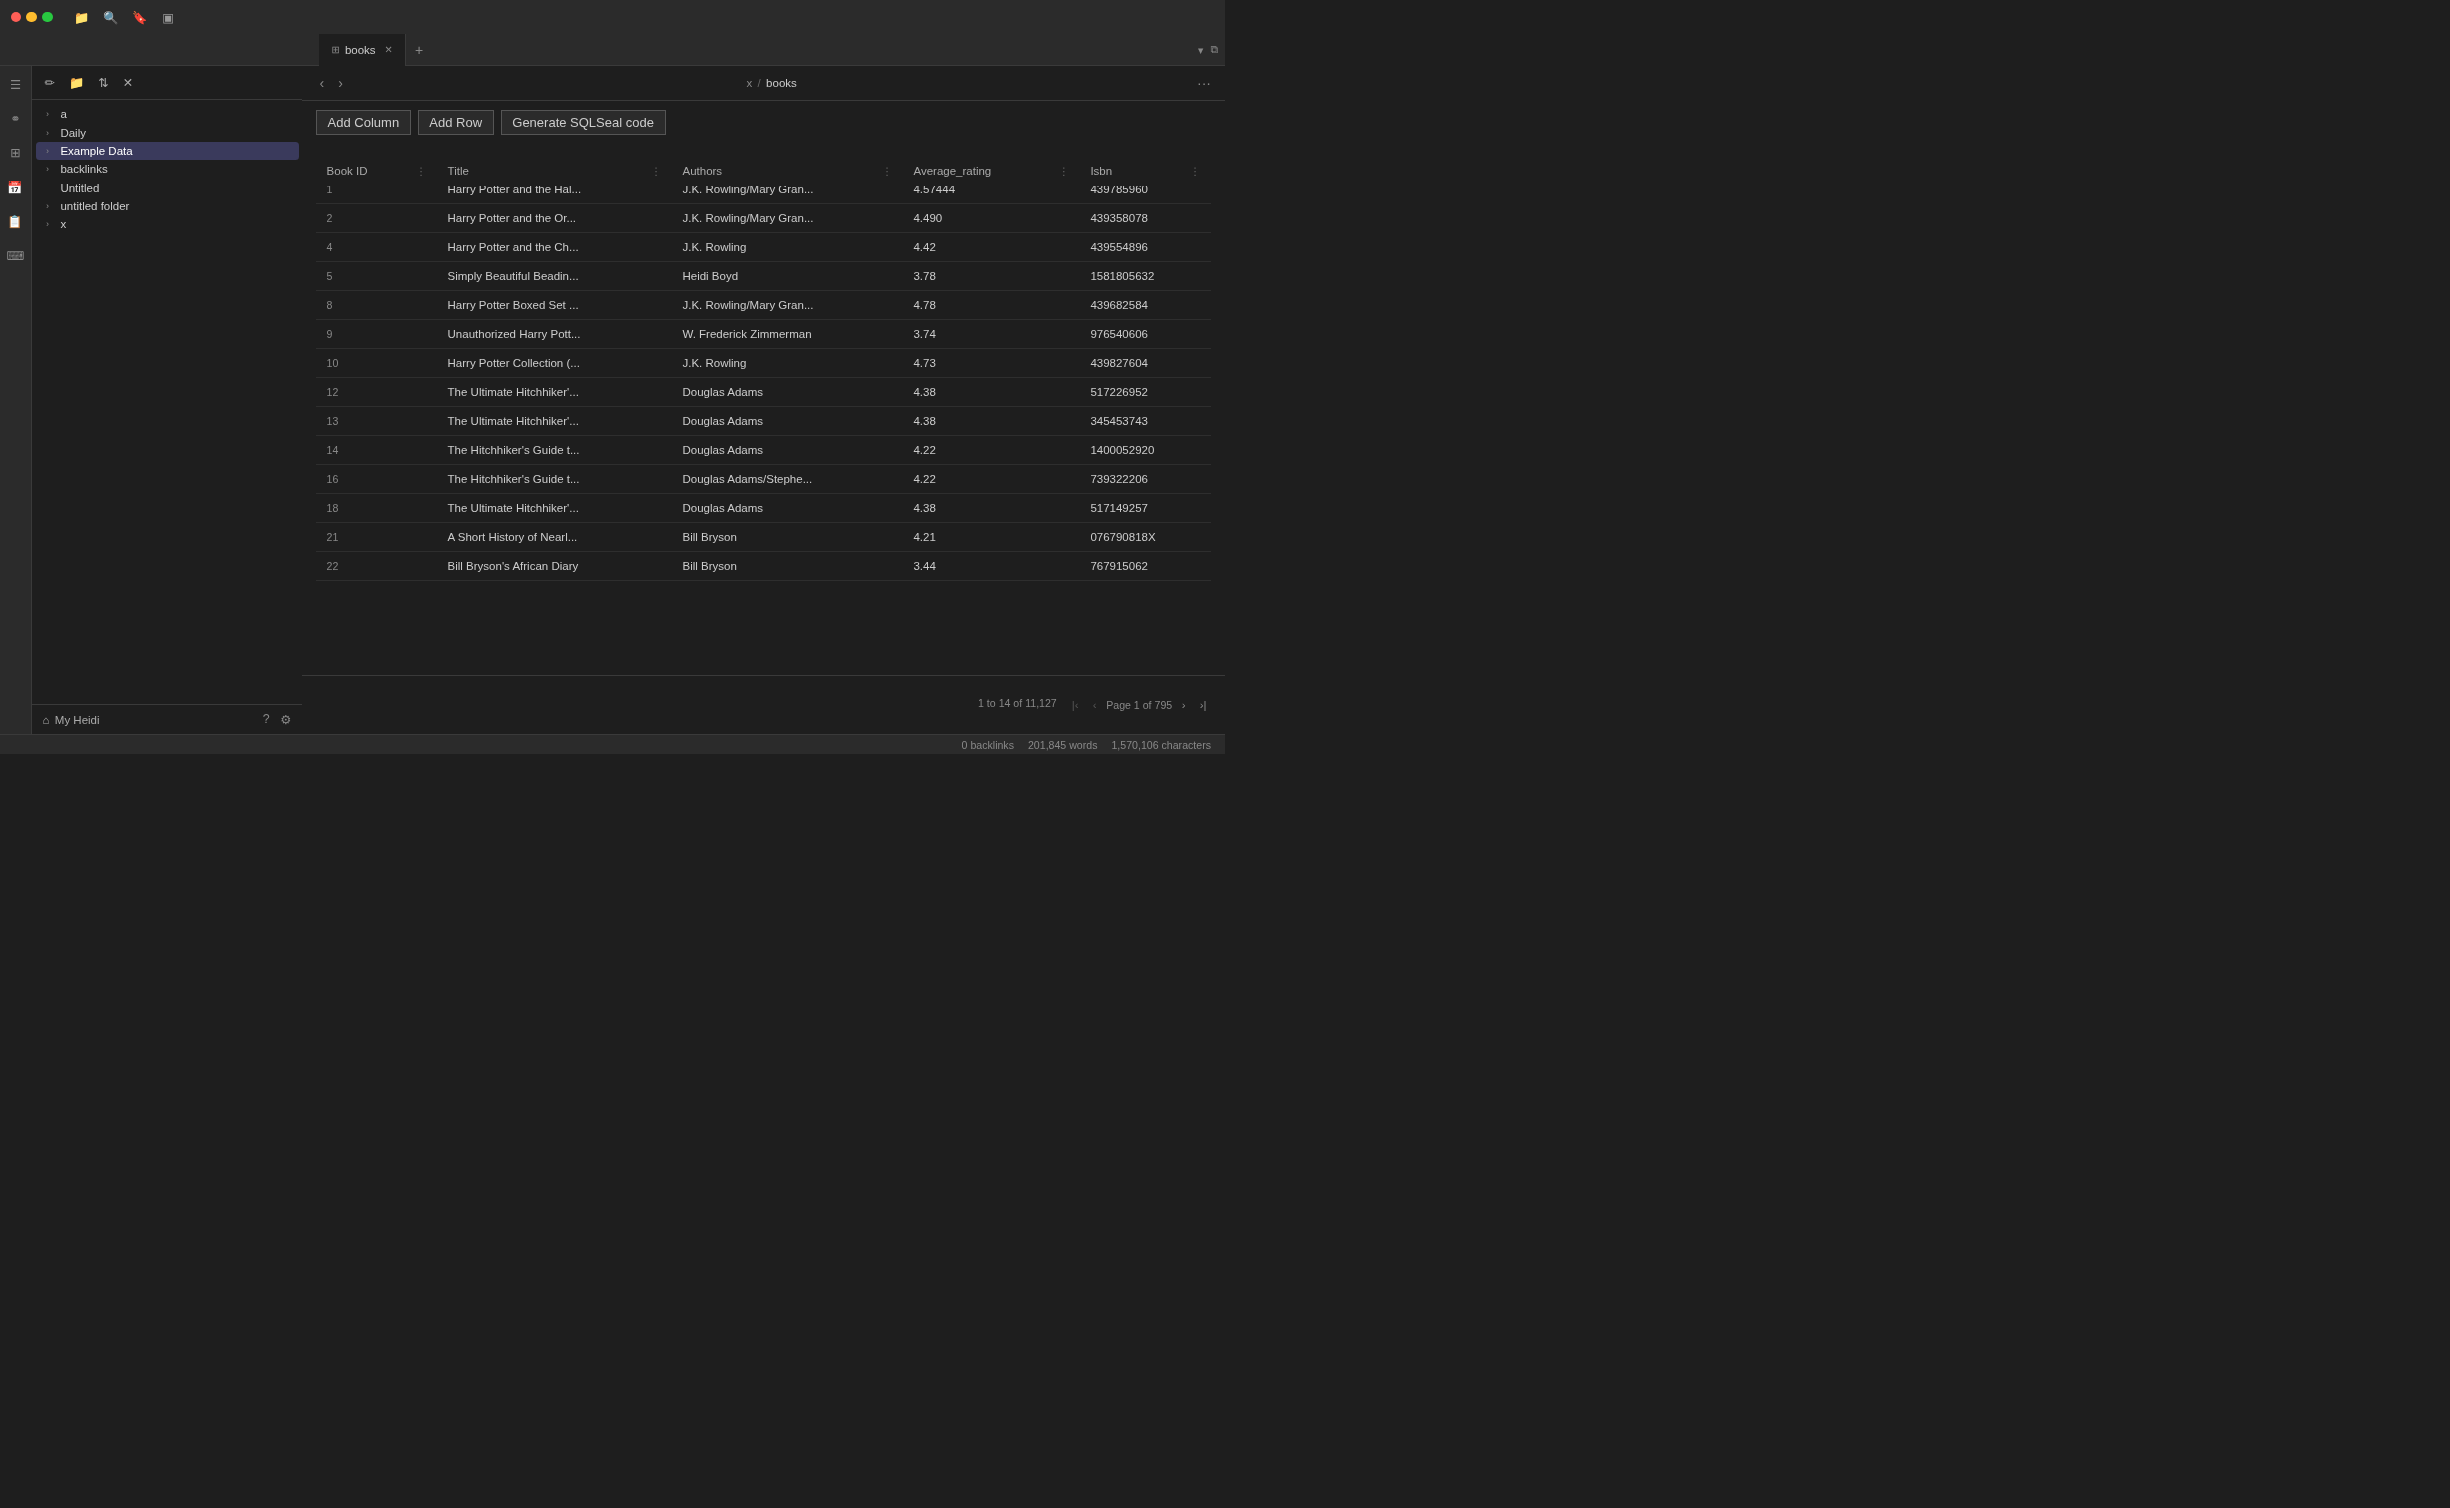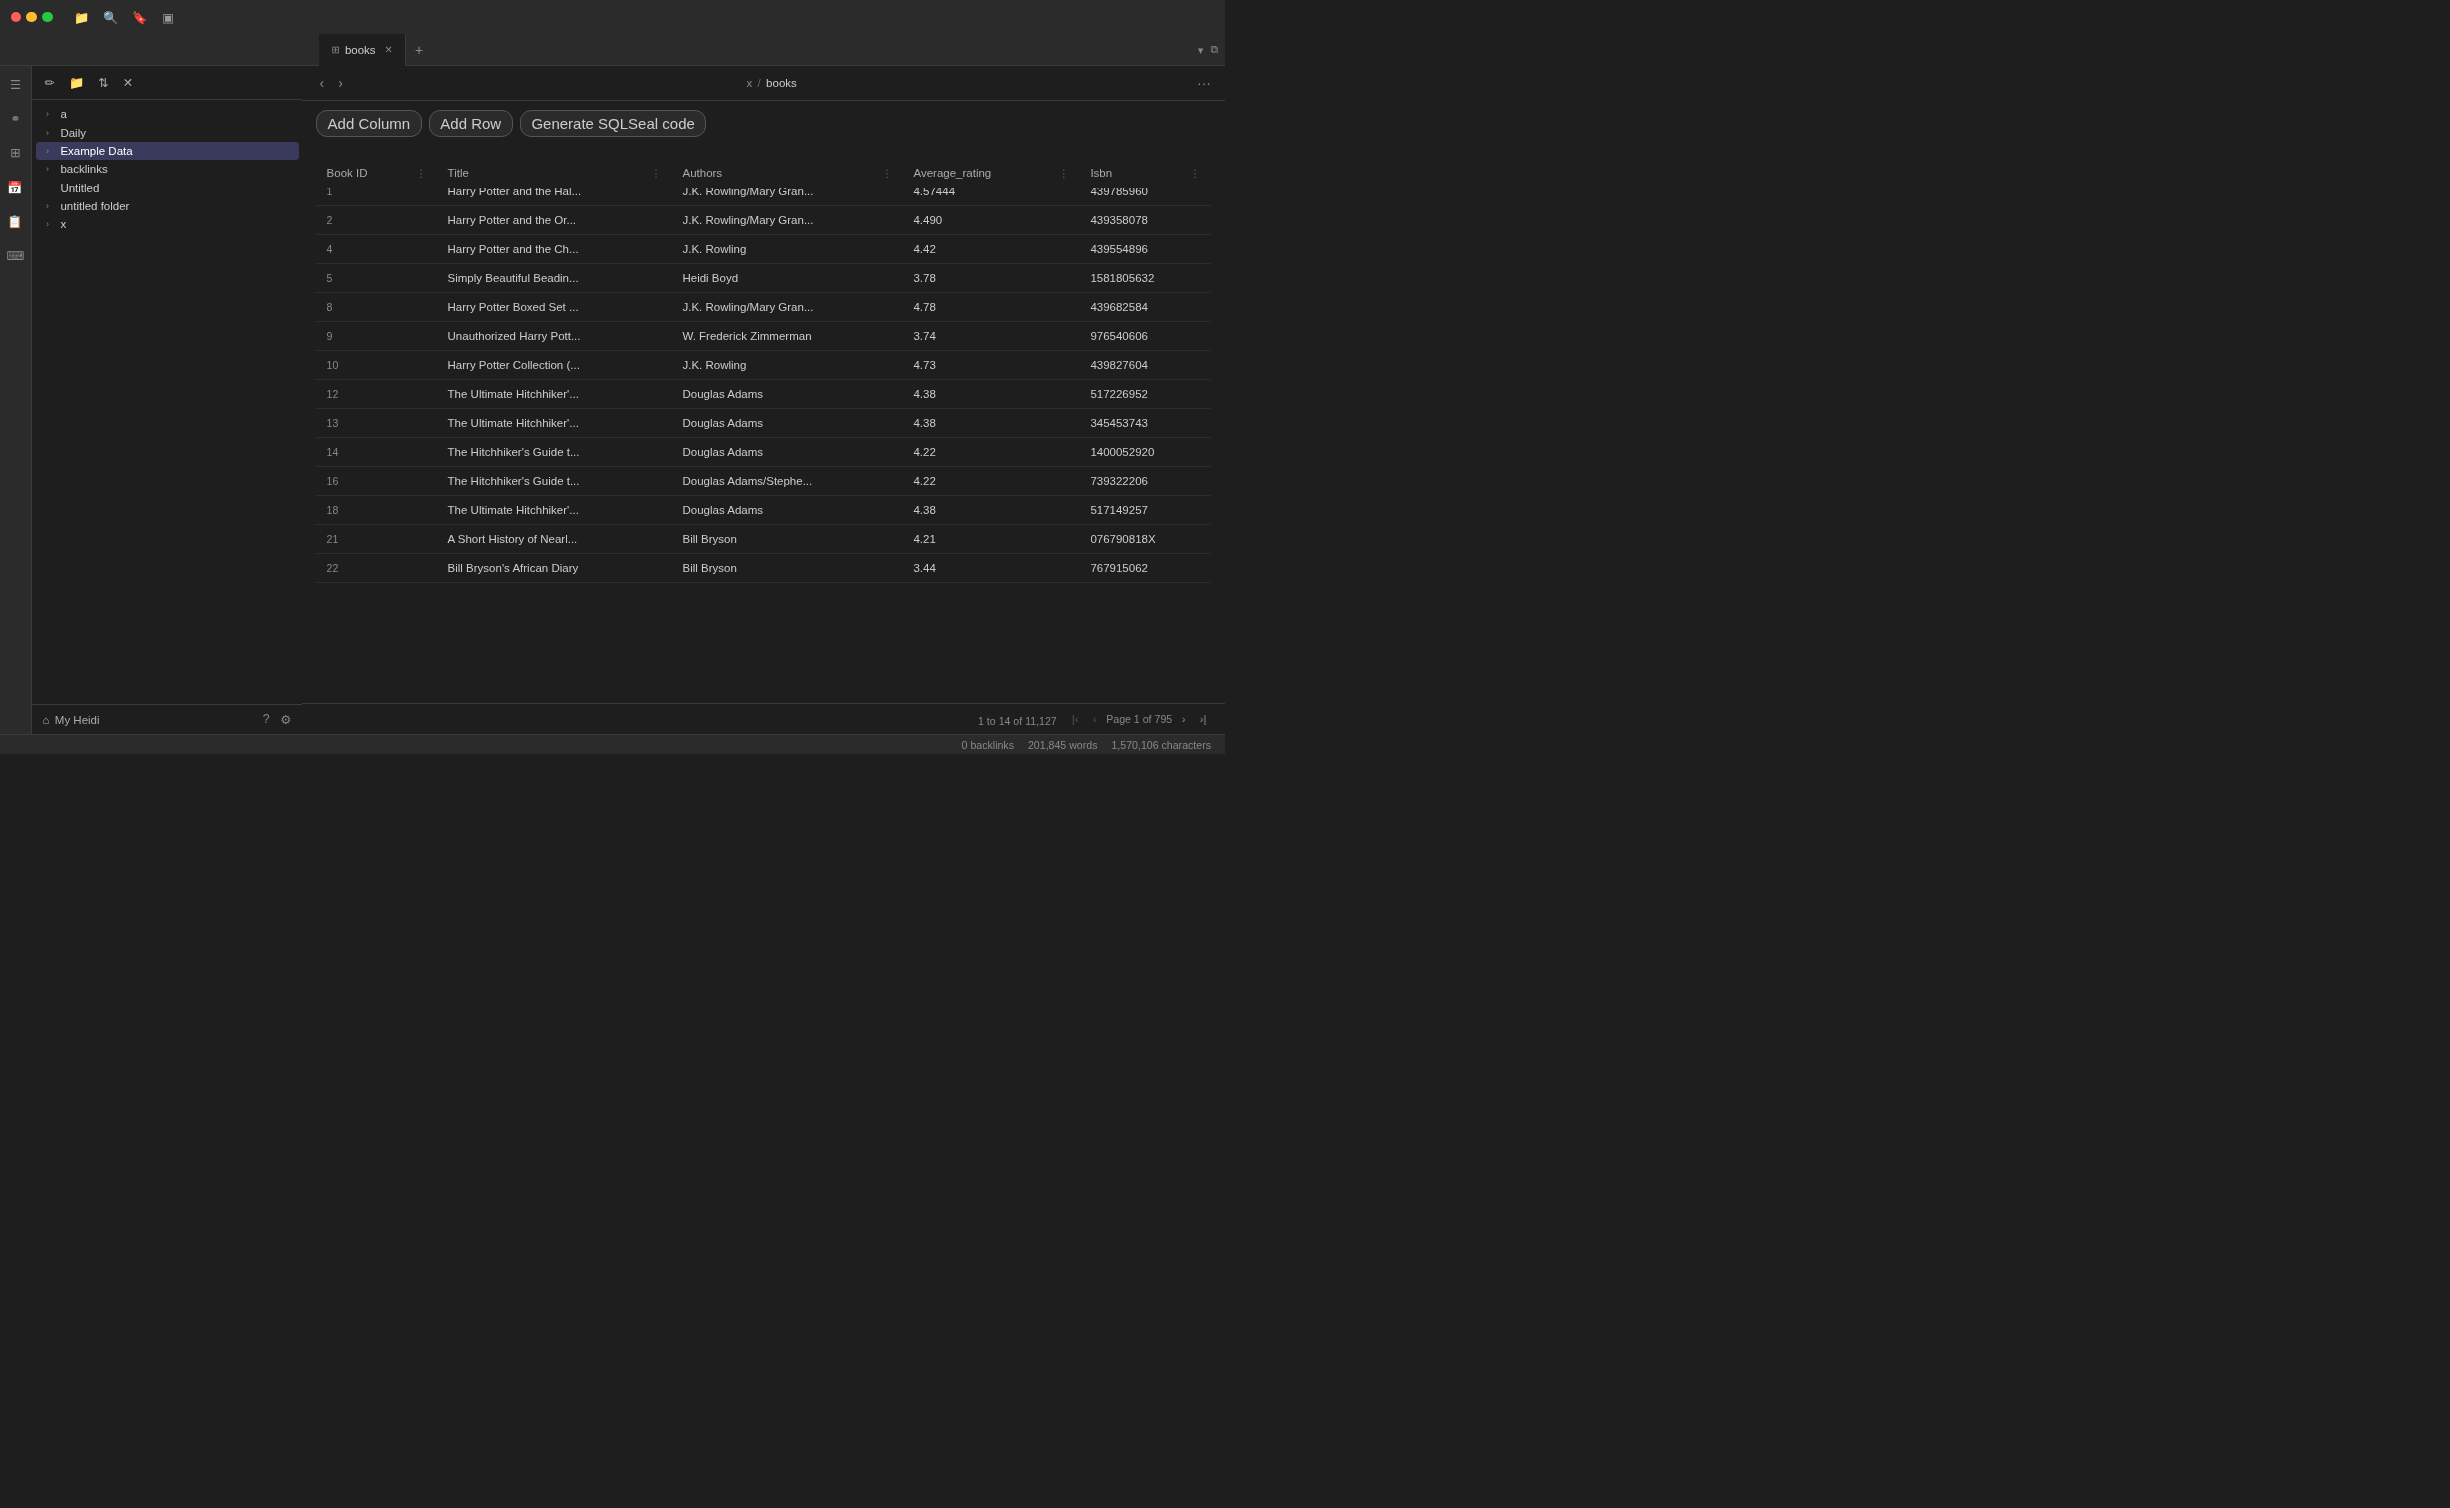--- a/index.html
+++ b/index.html
@@ -214,24 +214,24 @@
     .content-toolbar {
       display: flex;
       align-items: center;
       padding: 9px 14px;
       gap: 7px;
       flex-shrink: 0;
     }
     .toolbar-btn {
       padding: 4.4px 10.6px;
       border: 0.9px solid #555;
-      border-radius: 11px;
+      border-radius: 0;
       background: #2b2b2b;
       color: #ccc;
-      font-size: 15px;
+      font-size: 13px;
       cursor: pointer;
     }
 
     
     .table-container {
       flex: 1;
       overflow: auto;
       padding: 0 14px;
     }
     table {
@@ -265,23 +265,23 @@
       padding: 8px 10.6px;
       border-bottom: 0.9px solid #2e2e2e;
       color: #ccc;
       font-size: 11.5px;
     }
     .row-num { color: #888; font-size: 10.6px; }
 
     
     .content-footer {
       display: flex;
-      align-items: flex-end;
+      align-items: flex-start;
       justify-content: flex-end;
-      padding: 7px 14px;
+      padding: 21px 14px;
       border-top: 0.9px solid #3a3a3a;
       color: #888;
       font-size: 10.6px;
       gap: 10.6px;
       flex-shrink: 0;
     }
     .pagination {
       display: flex;
       align-items: center;
       gap: 5.3px;

